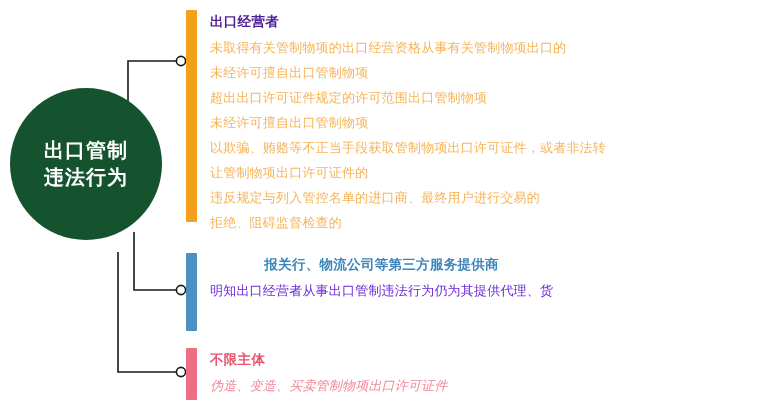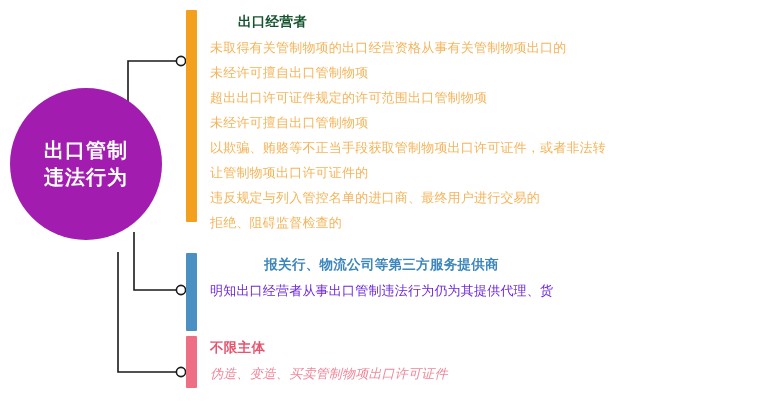--- a/index.html
+++ b/index.html
@@ -9,21 +9,21 @@
     font-family:"Liberation Sans","DejaVu Sans",sans-serif;
     overflow:hidden;position:relative;
   }
   #diagram{position:absolute;inset:0;width:760px;height:409px;}
 
   .node-circle{
     position:absolute;
     left:10px;top:88px;
     width:152px;height:152px;
     border-radius:50%;
-    background:#a21caf;
+    background:#14532d;
     display:flex;align-items:center;justify-content:center;
     text-align:left;
   }
   .node-label{
     color:#ffffff;
     font-size:20px;
     font-weight:bold;
     line-height:27px;
     letter-spacing:1px;
     white-space:pre-line;
@@ -49,29 +49,29 @@
   .branch-line{
     font-size:13px;
     line-height:25px;
     margin:0;
     letter-spacing:.2px;
     white-space:nowrap;
   }
 
   #b1{left:186px;top:10px;}
   #b1 .branch-bar{height:212px;background:#F2A01E;}
-  #b1 .branch-title{color:#14532d;margin-left:28px;}
+  #b1 .branch-title{color:#4c1d95;}
   #b1 .branch-line{color:#F6B45A;}
 
   #b2{left:186px;top:253px;}
   #b2 .branch-bar{height:78px;background:#4A90C2;}
   #b2 .branch-title{color:#3D86BC;text-align:center;}
   #b2 .branch-line{color:#6d28d9;}
 
-  #b3{left:186px;top:336px;}
+  #b3{left:186px;top:348px;}
   #b3 .branch-bar{height:52px;background:#EE6E83;}
   #b3 .branch-title{color:#E8546E;}
   #b3 .branch-line{color:#F08799;font-style:italic;}
 </style>
 </head>
 <body>
 
 <svg id="diagram" viewBox="0 0 760 409" xmlns="http://www.w3.org/2000/svg">
   <g fill="none" stroke="#1A1A1A" stroke-width="1.6">
 

